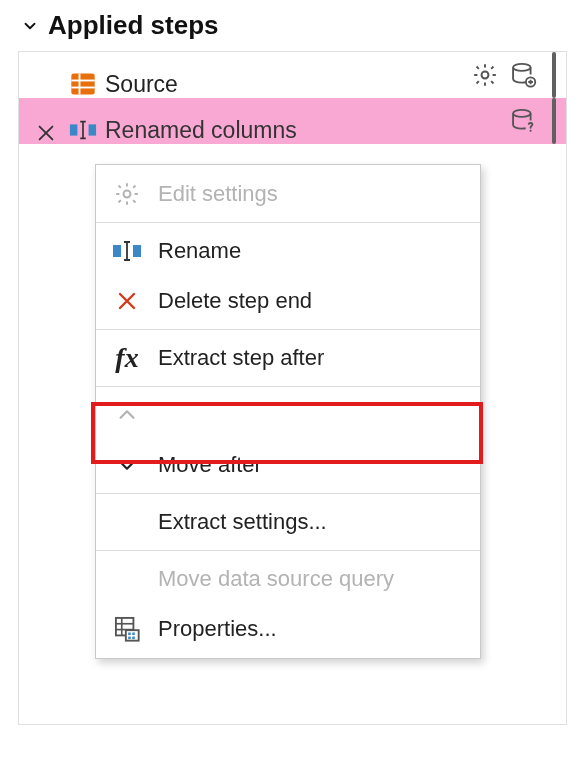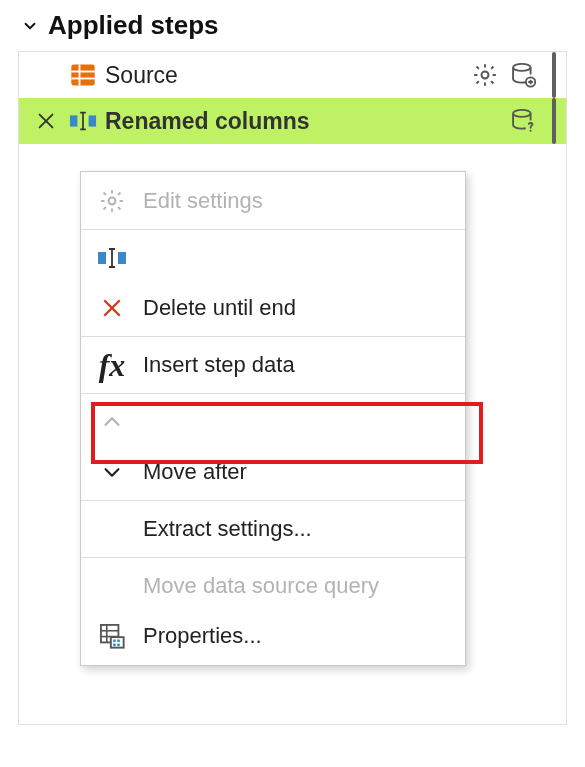--- a/index.html
+++ b/index.html
@@ -26,29 +26,28 @@
       font-weight: 600;
       color: #111;
     }
     .panel {
       border: 1px solid #e0e0e0;
       margin: 0 6px;
       position: relative;
     }
     .step-row {
       display: flex;
-      align-items: center;
+      align-items: flex-end;
       height: 46px;
       padding: 0 10px 0 12px;
       gap: 8px;
       position: relative;
     }
     .step-row.selected {
-      background: #bef264;
-      font-weight: bold;
+      background: #f9a8d4;
     }
     .step-row .spacer { flex: 1; }
     .step-row .left-gutter {
       width: 30px;
       display:flex;align-items:center;justify-content:center;
     }
     .step-row .type-icon {
       width: 28px; height: 28px;
       display:flex;align-items:center;justify-content:center;
     }
@@ -63,28 +62,27 @@
     .row-actions .ico { width:30px;height:30px;display:flex;align-items:center;justify-content:center; }
     .vrule {
       width:4px;height:46px;background:#606060;margin-left:6px;border-radius:2px;
     }
     .blank-area {
       height: 580px;
       background:#fff;
     }
     .context-menu {
       position: absolute;
-      left: 61px;
+      left: 76px;
       top: 112px;
       width: 386px;
       background:#fff;
       border:1px solid #c9c9c9;
       box-shadow: 3px 4px 8px rgba(0,0,0,0.18);
       padding:4px 0;
-      margin-top:7px;
     }
     .context-menu .item {
       display:flex;
       align-items:center;
       gap:14px;
       height:50px;
       padding:0 14px;
       font-size:22px;
       color:#222;
     }
@@ -196,39 +194,40 @@
     <div class="sep"></div>
 
     <div class="item">
       <span class="mi-icon">
         <svg width="30" height="24" viewBox="0 0 30 24">
           <rect x="1" y="6" width="8" height="12" fill="#3a88c8"></rect>
           <rect x="21" y="6" width="8" height="12" fill="#3a88c8"></rect>
           <path d="M12 3h6M15 3v18M12 21h6" stroke="#333" stroke-width="1.8"></path>
         </svg>
       </span>
+      <span>Rename</span>
     </div>
 
 
     <div class="item">
       <span class="mi-icon">
         <svg width="24" height="24" viewBox="0 0 24 24">
             <path d="M5 5l14 14M19 5L5 19" stroke="#d13a1a" stroke-width="2.4" stroke-linecap="round"></path>
           </svg>
       </span>
-      <span>Delete until end</span>
-    </div>
-
-    <div class="sep"></div>
-
-    <div class="item">
-      <span class="mi-icon">
-        <span style="font-family:'Times New Roman',serif;font-style:italic;font-size:32px;font-weight:600;color:#222;">fx</span>
-      </span>
-      <span>Insert step data</span>
+      <span>Delete step end</span>
+    </div>
+
+    <div class="sep"></div>
+
+    <div class="item">
+      <span class="mi-icon">
+        <span style="font-family:'Times New Roman',serif;font-style:italic;font-size:28px;font-weight:600;color:#222;">fx</span>
+      </span>
+      <span>Extract step after</span>
     </div>
 
     <div class="sep"></div>
 
     <div class="item disabled">
       <span class="mi-icon">
         <svg width="22" height="22" viewBox="0 0 24 24">
             <path d="M5 15l7-7 7 7" stroke="#b3b3b3" stroke-width="2.4" fill="none" stroke-linecap="round" stroke-linejoin="round"></path>
           </svg>
       </span>

